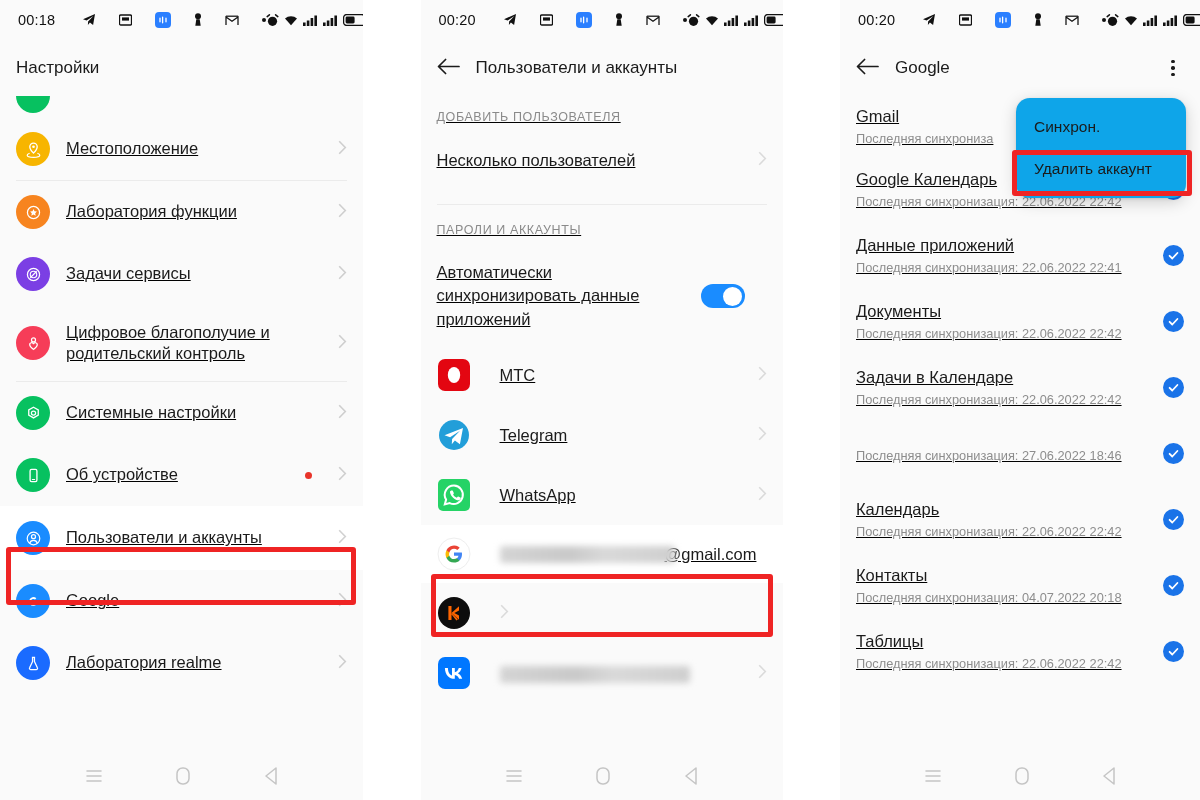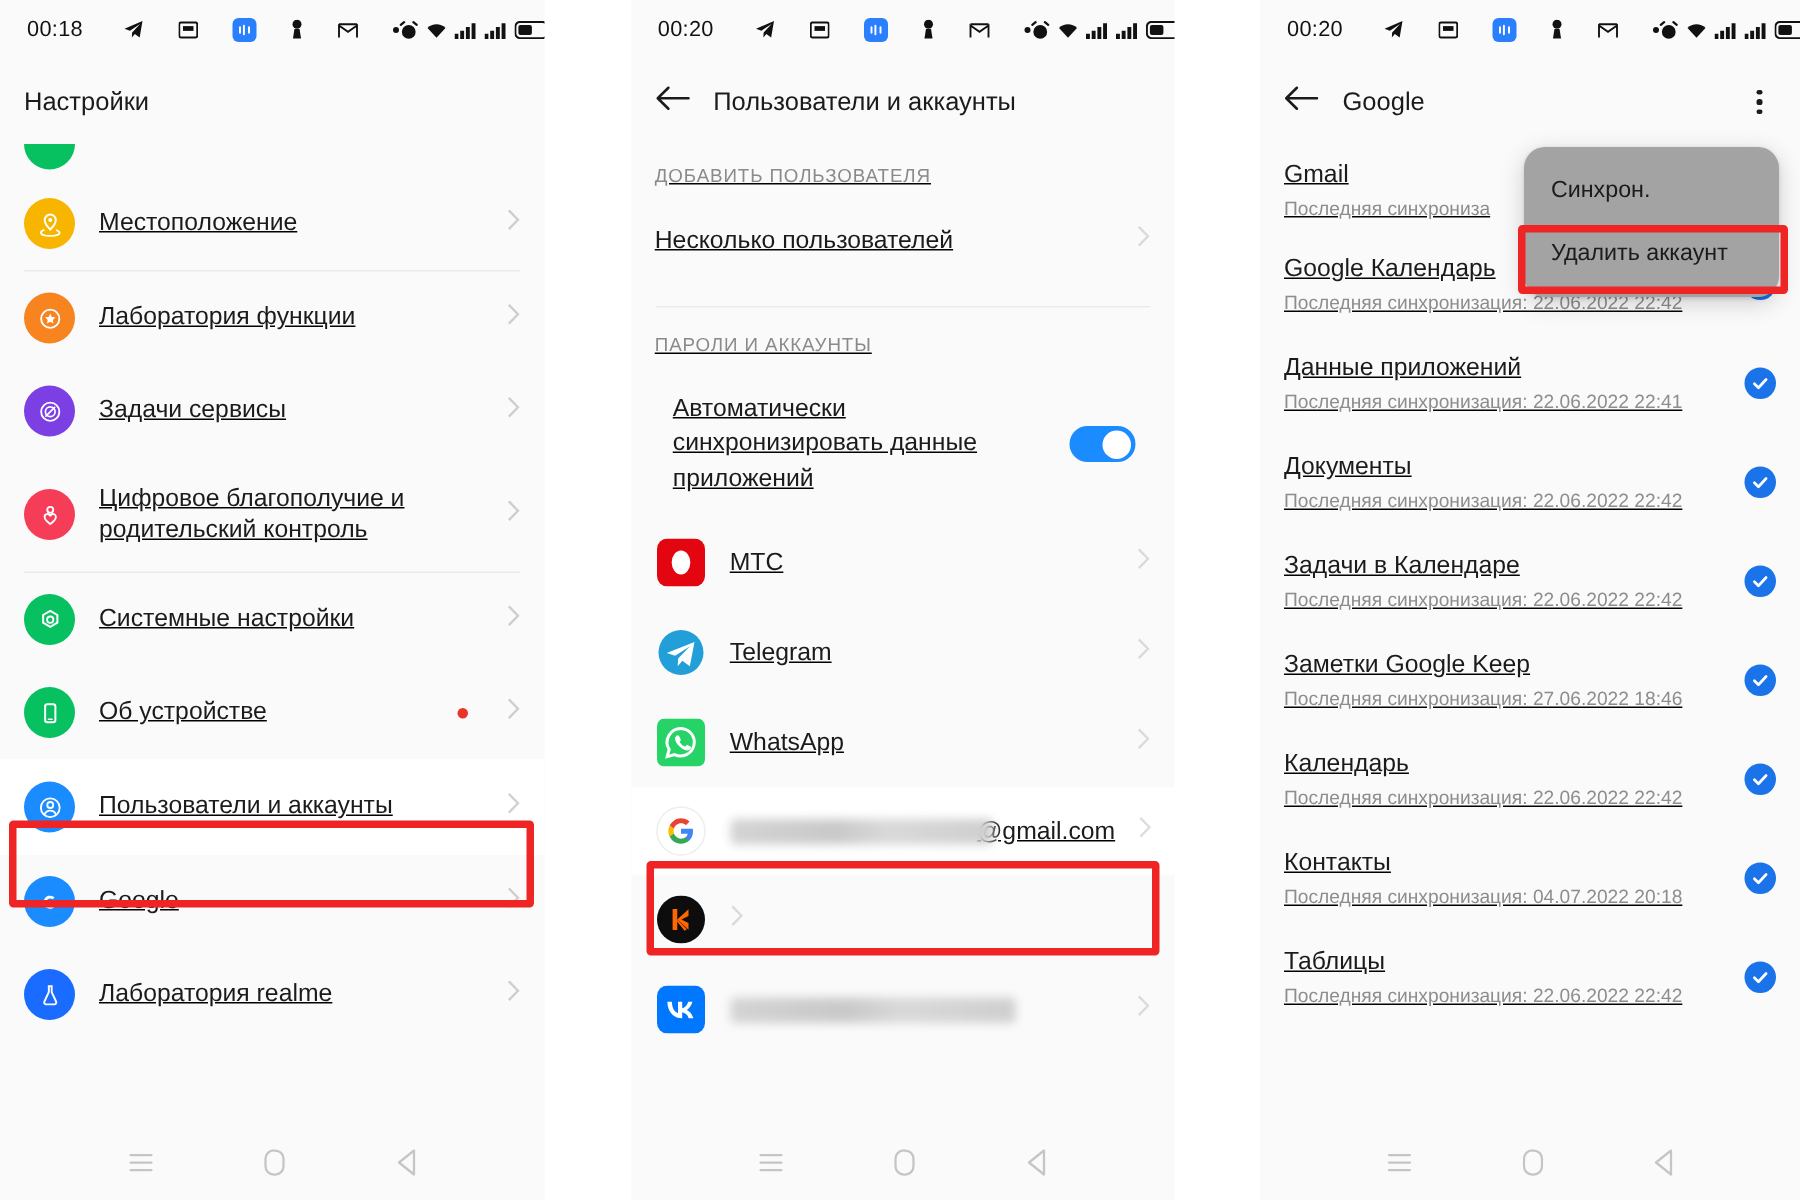--- a/index.html
+++ b/index.html
@@ -79,26 +79,26 @@
     position: absolute; left: 16px; top: -17px;
     width: 34px; height: 34px; border-radius: 50%; background: #07c160;
   }
 
   
   .section-head {
     font-size: 12.5px; color: #8a8a8a; letter-spacing: .6px;
     padding: 14px 16px 10px 16px; text-transform: uppercase; font-weight: 500;
   }
   .row-tall { min-height: 70px; }
-  .row2 { display:flex; align-items:center; padding: 0 16px; gap: 16px; min-height: 60px; }
+  .row2 { display:flex; align-items:center; padding: 0 16px; gap: 29px; min-height: 60px; }
   .row2-label { font-size: 16.5px; color:#1b1b1b; flex: 1 1 auto; }
   .sync-row {
     display: flex; align-items: center; padding: 14px 16px; gap: 14px;
   }
-  .sync-text { font-size: 16.5px; color:#1b1b1b; line-height: 1.42; flex: 1 1 auto; max-width: 250px; margin-left: 12px;}
+  .sync-text { font-size: 16.5px; color:#1b1b1b; line-height: 1.42; flex: 1 1 auto; max-width: 250px;}
   .toggle {
     width: 44px; height: 24px; border-radius: 13px; background: #1a8cff;
     position: relative; flex: 0 0 44px;
   }
   .toggle::after {
     content: ""; position: absolute; right: 2.5px; top: 2.5px;
     width: 19px; height: 19px; border-radius: 50%; background: #fff;
   }
   .appicon { width: 34px; height: 34px; flex: 0 0 34px; display:flex; align-items:center; justify-content:center; }
   .blurtext {
@@ -114,21 +114,21 @@
   .grow-title { font-size: 16.5px; color:#1b1b1b; line-height:1.25; }
   .grow-sub { font-size: 12.8px; color:#8d8d8d; margin-top: 4px; }
   .check {
     width: 21px; height: 21px; border-radius: 50%; background: #1a73e8;
     display:flex; align-items:center; justify-content:center; flex: 0 0 21px;
   }
 
   
   .popup {
     position: absolute; right: 14px; top: 98px; width: 170px;
-    background: #a3a3a3; border-radius: 14px;
+    background: #0ea5e9; border-radius: 14px;
     box-shadow: 0 4px 16px rgba(0,0,0,.18), 0 1px 3px rgba(0,0,0,.12);
     padding: 8px 0; z-index: 20;
   }
   .popup-item {
     font-size: 15.5px; color: #1b1b1b;
     padding: 12px 18px;
   }
 
   
   .hl {
@@ -720,21 +720,20 @@
         </span>
         <span class="check">
             <svg width="13" height="13" viewBox="0 0 13 13">
               <path d="M2.6 6.8l2.7 2.7L10.4 4" fill="none" stroke="#fff" stroke-width="1.8" stroke-linecap="round" stroke-linejoin="round"></path>
             </svg>
           </span>
       </div>
 
       <div class="grow-row">
         <span class="grow-main">
-          <div class="grow-title">Заметки Google Keep</div>
           <div class="grow-sub">Последняя синхронизация: 27.06.2022 18:46</div>
         </span>
         <span class="check">
             <svg width="13" height="13" viewBox="0 0 13 13">
               <path d="M2.6 6.8l2.7 2.7L10.4 4" fill="none" stroke="#fff" stroke-width="1.8" stroke-linecap="round" stroke-linejoin="round"></path>
             </svg>
           </span>
       </div>
 
       <div class="grow-row">

